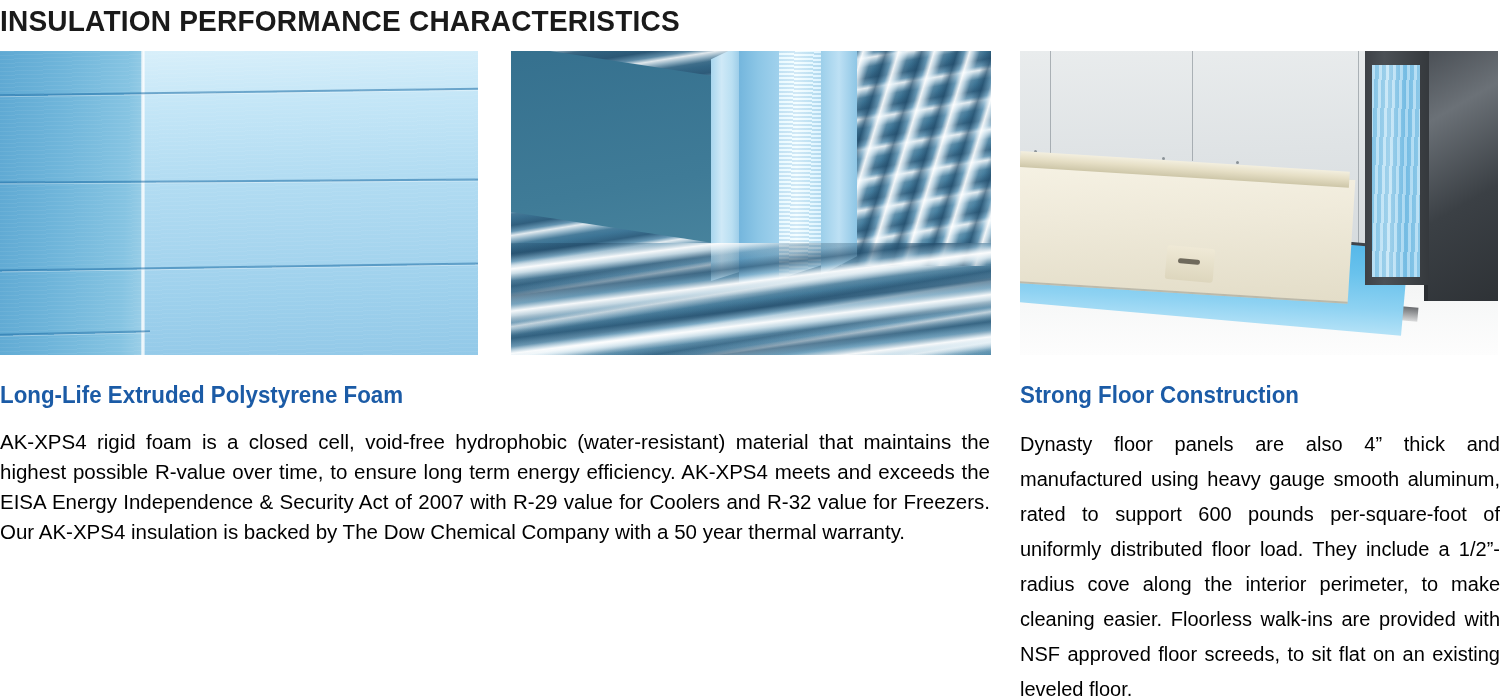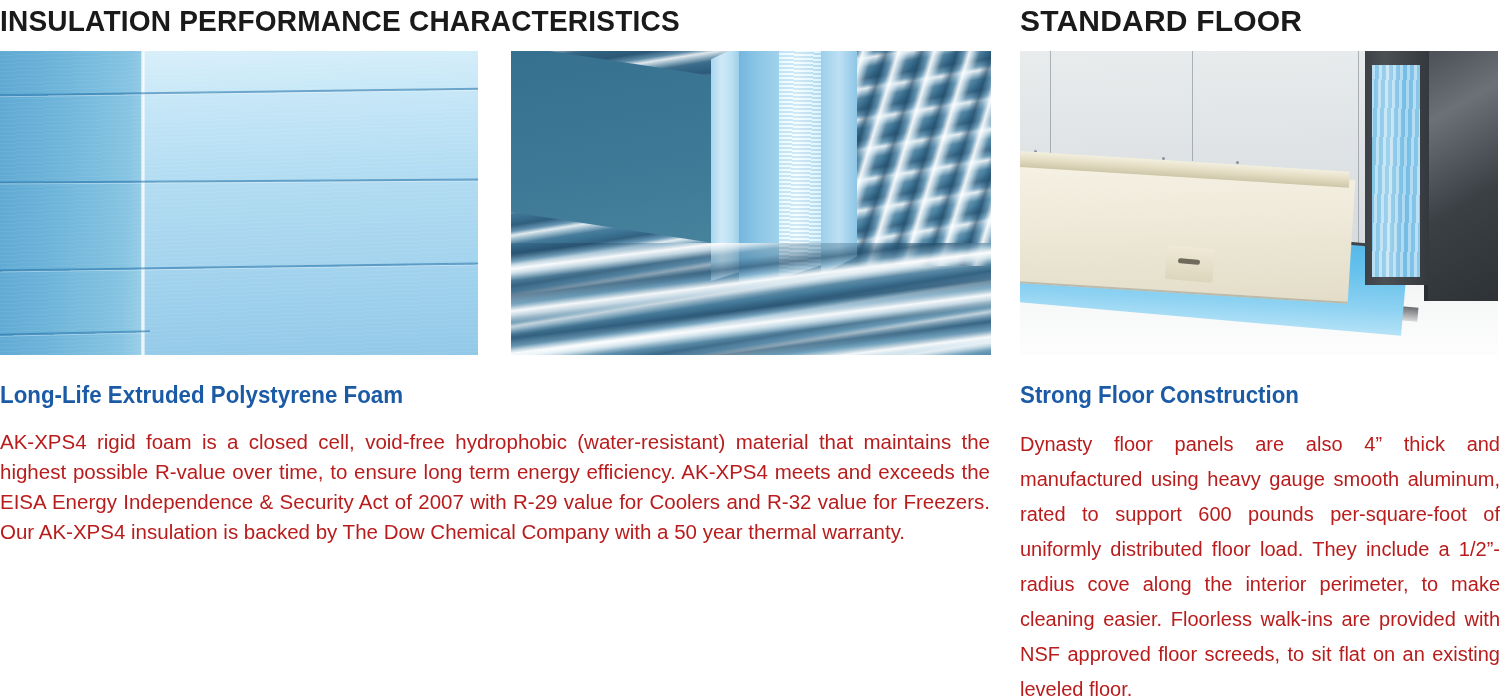--- a/index.html
+++ b/index.html
@@ -173,21 +173,21 @@
     color:#1B5BA6;
     margin:0;
     white-space:nowrap;
     transform:scaleX(0.93);
     transform-origin:left center;
   }
   .body-text{
     font-family:"Liberation Sans", sans-serif;
     font-size:20.5px;
     line-height:30px;
-    color:#b91c1c;
+    color:#000000;
     text-align:justify;
     text-justify:inter-word;
     margin:0;
   }
   .body-text.right{font-size:20px;line-height:35px;width:480px;}
 
   .left-sub{position:absolute;left:0;top:381px;}
   .left-body{position:absolute;left:0;top:427px;width:990px;}
   .right-sub{position:absolute;left:0;top:381px;}
   .right-body{position:absolute;left:0;top:427px;width:480px;}
@@ -231,21 +231,20 @@
 
     </div>
 
     <h2 class="sub-title left-sub">Long-Life Extruded Polystyrene Foam</h2>
 
     <p class="body-text left-body">AK-XPS4 rigid foam is a closed cell, void-free hydrophobic (water-resistant) material that maintains the highest possible R-value over time, to ensure long term energy efficiency. AK-XPS4 meets and exceeds the EISA Energy Independence &amp; Security Act of 2007 with R-29 value for Coolers and R-32 value for Freezers. Our AK-XPS4 insulation is backed by The Dow Chemical Company with a 50 year thermal warranty.</p>
   </div>
 
   <div class="col-right">
 
-    <h1 class="section-title">STANDARD FLOOR</h1>
 
     <div class="img-row" style="width:480px;">
       <div class="photo photo-right" aria-label="Interior corner of a walk-in cooler showing aluminum floor panel with cove, blue foam core cross-section and metal wall panels">
         <div class="floorshot">
           <div class="fs-floor"></div>
           <div class="fs-wall">
             <div class="fs-wall-seam fs-ws1"></div>
             <div class="fs-wall-seam fs-ws2"></div>
             <div class="fs-wall-seam fs-ws3"></div>
             <div class="fs-screw" style="left:14px;top:99px;"></div>

